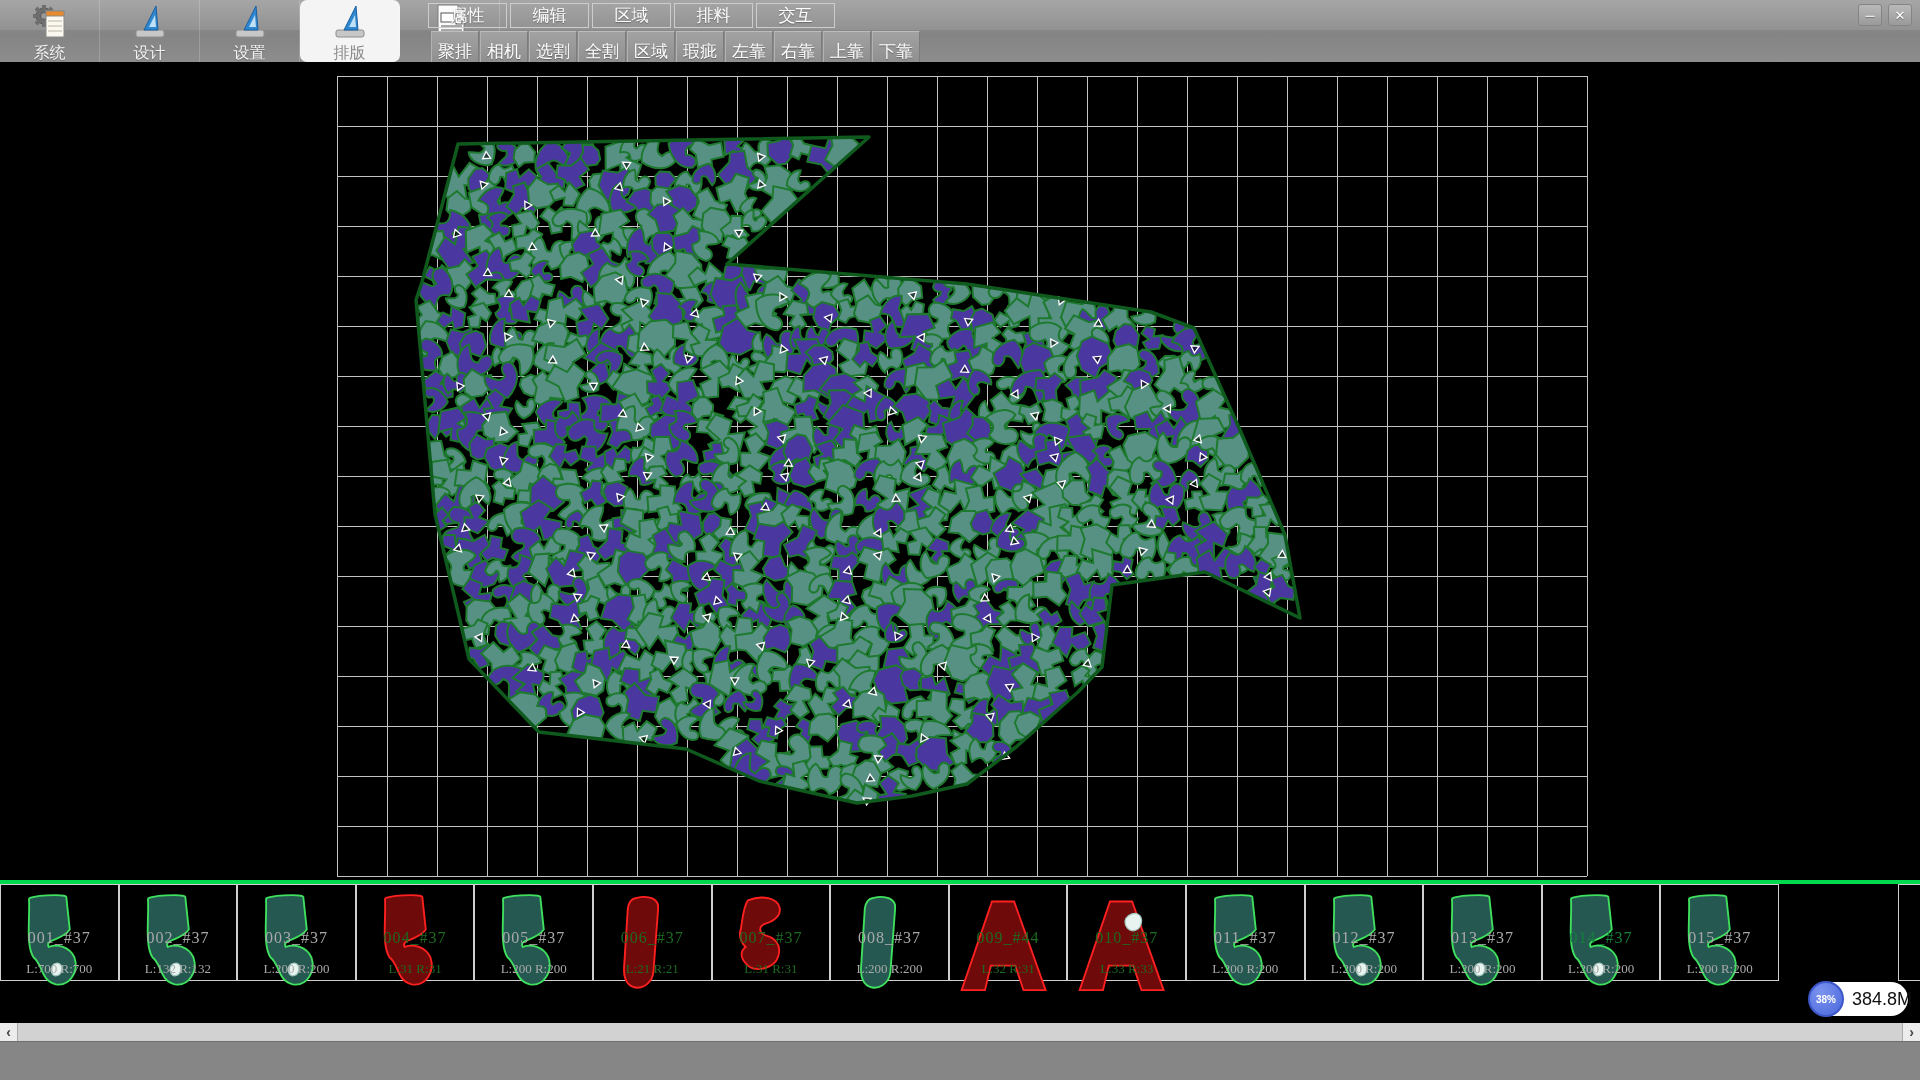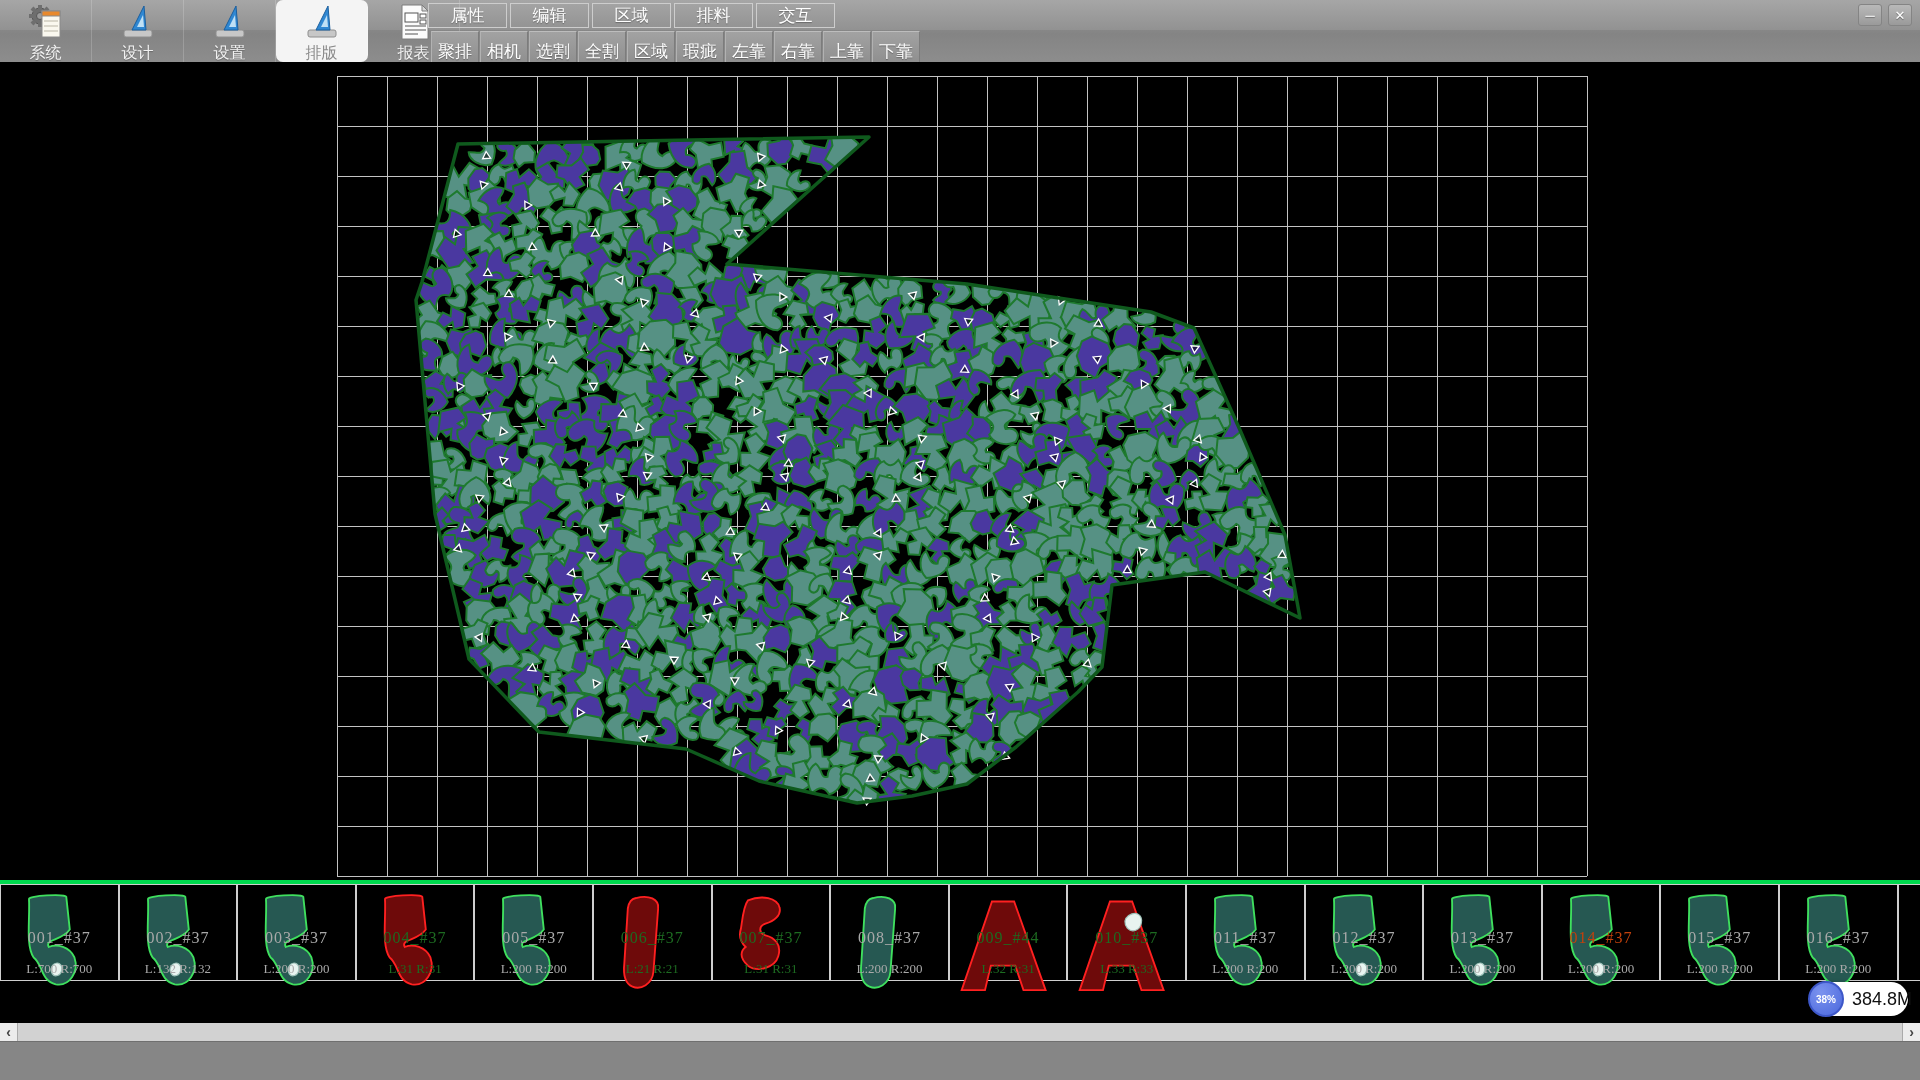--- a/index.html
+++ b/index.html
@@ -6,21 +6,21 @@
   html,body { width:1920px; height:1080px; overflow:hidden; background:#000;
     font-family:"Liberation Sans","DejaVu Sans",sans-serif; }
   #app { position:relative; width:1920px; height:1080px; }
 
   
   #toolbar { position:absolute; left:0; top:0; width:1920px; height:62px;
     background:linear-gradient(#a6a6a6,#8f8f8f 55%,#989898); overflow:hidden; }
   #row2-band { position:absolute; left:0; top:30px; width:1920px; height:32px;
     background:rgba(0,0,0,0.07); }
   #icon-bar { position:absolute; left:0; top:0; height:62px; display:flex; }
-  .icon-btn { width:92px; height:62px; display:flex; flex-direction:column; align-items:center;
+  .icon-btn { width:100px; height:62px; display:flex; flex-direction:column; align-items:center;
     justify-content:flex-start; padding-top:3px; cursor:default;
     border-right:1px solid rgba(255,255,255,0.18); }
   .icon-btn.active { background:#f4f4f4;border-radius:7px; }
   .icon-btn .glyph { width:40px; height:38px; }
   .icon-btn .lbl { font-size:16px; color:#f2f2f2; margin-top:2px;
     text-shadow:0 1px 1px rgba(0,0,0,0.25); }
   .icon-btn.active .lbl { color:#8a8a8a; text-shadow:none; }
 
   #tab-row { position:absolute; left:428px; top:3px; display:flex; gap:3px; }
   .tab-btn { width:79px; height:25px; border:1px solid #cdcdcd; color:#fff; font-size:17px;
@@ -1208,35 +1208,28 @@
           <path d="M45,62 C49,59 53,62 52,67 C51,72 46,73 44,70 C42,67 43,64 45,62 Z" fill="#e8f4f0" stroke="#9fc4bb" stroke-width="1"></path>
         </svg>
         <div class="pid" style="color: rgb(169, 169, 169);">013_#37</div>
         <div class="plr" style="color: rgb(169, 169, 169);">L:200 R:200</div>
       </div>
       <div class="cell" style="left: 1541.8px; width: 118.6px;">
         <svg viewBox="0 0 100 88" preserveAspectRatio="xMidYMid meet">
           <path d="M24,6 C23,3 55,1 56,4 L59,32 C52,42 37,40 41,47 C48,44 59,47 63,56 C67,68 59,81 47,79 C34,76 36,62 28,56 C21,46 25,22 24,6 Z" fill="#265852" stroke="#3fe05e" stroke-width="1.6"></path>
           <path d="M45,62 C49,59 53,62 52,67 C51,72 46,73 44,70 C42,67 43,64 45,62 Z" fill="#e8f4f0" stroke="#9fc4bb" stroke-width="1"></path>
         </svg>
-        <div class="pid" style="color: #c2410c;">014_#37</div>
+        <div class="pid" style="color: #15803d;">014_#37</div>
         <div class="plr" style="color: rgb(169, 169, 169);">L:200 R:200</div>
       </div>
       <div class="cell" style="left: 1660.4px; width: 118.6px;">
         <svg viewBox="0 0 100 88" preserveAspectRatio="xMidYMid meet">
           <path d="M24,6 C23,3 55,1 56,4 L59,32 C52,42 37,40 41,47 C48,44 59,47 63,56 C67,68 59,81 47,79 C34,76 36,62 28,56 C21,46 25,22 24,6 Z" fill="#265852" stroke="#3fe05e" stroke-width="1.6"></path>
         </svg>
         <div class="pid" style="color: rgb(169, 169, 169);">015_#37</div>
-        <div class="plr" style="color: rgb(169, 169, 169);">L:200 R:200</div>
-      </div>
-      <div class="cell" style="left: 1779px; width: 118.6px;">
-        <svg viewBox="0 0 100 88" preserveAspectRatio="xMidYMid meet">
-          <path d="M24,6 C23,3 55,1 56,4 L59,32 C52,42 37,40 41,47 C48,44 59,47 63,56 C67,68 59,81 47,79 C34,76 36,62 28,56 C21,46 25,22 24,6 Z" fill="#265852" stroke="#3fe05e" stroke-width="1.6"></path>
-        </svg>
-        <div class="pid" style="color: rgb(169, 169, 169);">016_#37</div>
         <div class="plr" style="color: rgb(169, 169, 169);">L:200 R:200</div>
       </div>
       <div class="cell" style="left: 1897.6px; width: 118.6px;">
         <svg viewBox="0 0 100 88" preserveAspectRatio="xMidYMid meet">
           <path d="M24,6 C23,3 55,1 56,4 L59,32 C52,42 37,40 41,47 C48,44 59,47 63,56 C67,68 59,81 47,79 C34,76 36,62 28,56 C21,46 25,22 24,6 Z" fill="#265852" stroke="#3fe05e" stroke-width="1.6"></path>
         </svg>
         <div class="pid" style="color: rgb(169, 169, 169);">0</div>
         <div class="plr" style="color: rgb(169, 169, 169);">L:2</div>
       </div>
     </div>

